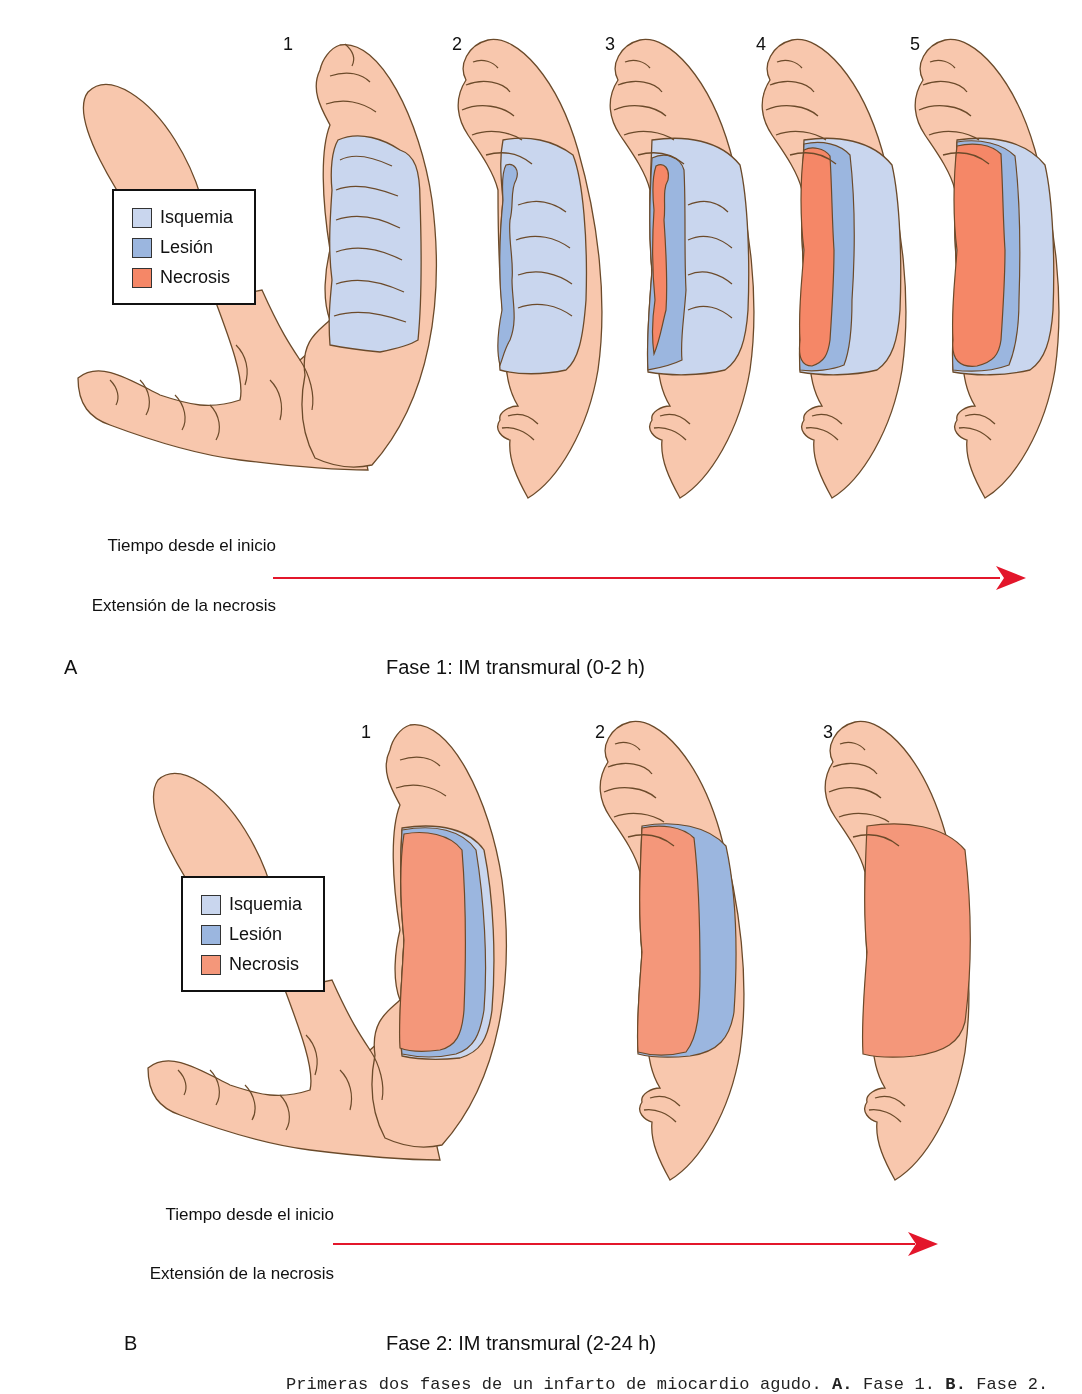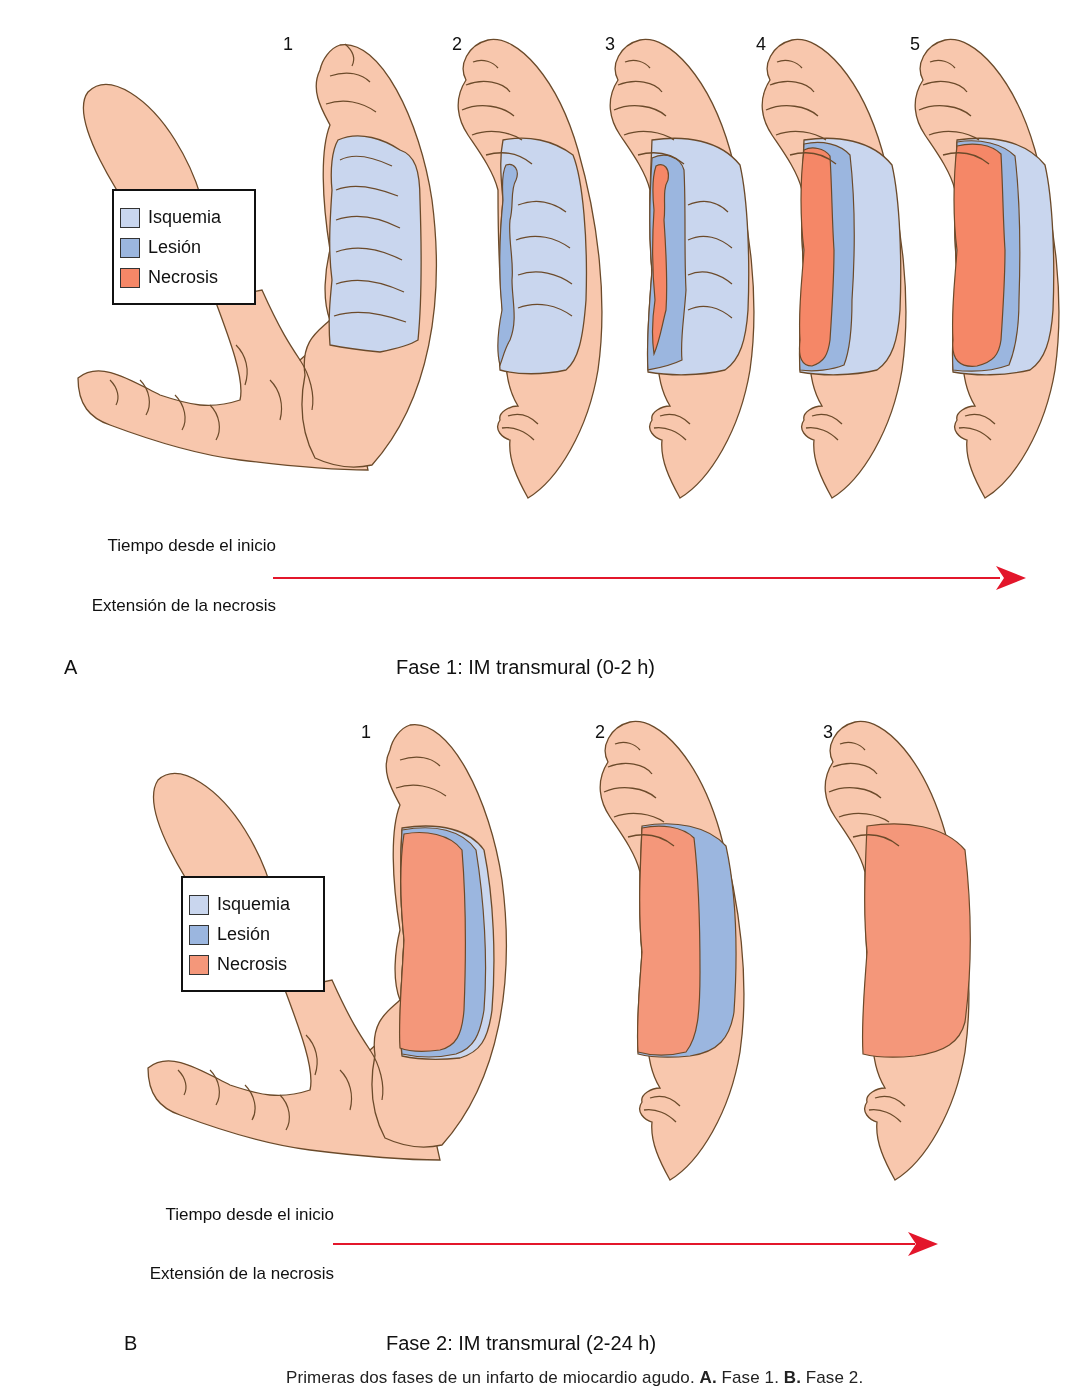--- a/index.html
+++ b/index.html
@@ -5,25 +5,25 @@
   html, body { margin:0; padding:0; background:#ffffff; }
   body { width:1082px; height:1394px; position:relative; overflow:hidden;
          font-family:"Liberation Sans", sans-serif; color:#111; }
   svg.fig { position:absolute; left:0; top:0; }
   .lbl { font-family:"Liberation Sans", sans-serif; fill:#111; }
   .abs { position:absolute; white-space:nowrap; }
   .rowlabel { font-size:17px; text-align:right; }
   .box { position:absolute; background:#e1e8f5; }
   .boxtxt { position:absolute; width:100%; text-align:center; font-size:17px; line-height:22px; }
   .legend { position:absolute; background:#fff; border:2px solid #111; box-sizing:border-box; }
-  .legend .item { position:absolute; left:6px; display:flex; align-items:center; font-size:18px; }
+  .legend .item { position:absolute; left:18px; display:flex; align-items:center; font-size:18px; }
   .legend .sw { width:20px; height:20px; border:1.5px solid #333; box-sizing:border-box; margin-right:8px; }
   .panel-letter { font-size:20px; }
   .phase-title { font-size:20px; }
-  .caption { font-size:17px; color:#222; font-family:Liberation Sans, sans-serif; letter-spacing:0.1px; }
+  .caption { font-size:17px; color:#222; font-family:Liberation Mono, monospace; letter-spacing:0.1px;margin-top:7px; }
   .caption b { font-weight:bold; }
 </style>
 </head>
 <body>
 
 <svg class="fig" width="1082" height="1394" viewBox="0 0 1082 1394">
   <defs>
 
     <path id="wall" d="M40,0 C70,-6 110,40 130,110 C150,180 160,260 150,330 C140,390 110,440 80,458
                        C70,440 60,420 62,400 C55,398 45,390 52,380 C50,372 62,366 70,366
@@ -201,21 +201,21 @@
 <div class="box" style="left:730px;top:503px;width:111px;height:134px;z-index:-1">
   <div class="boxtxt" style="top:34px;">1 h</div>
   <div class="boxtxt" style="top:94px;">30%</div>
 </div>
 <div class="box" style="left:871px;top:503px;width:111px;height:134px;z-index:-1">
   <div class="boxtxt" style="top:34px;">2 h</div>
   <div class="boxtxt" style="top:94px;">50%</div>
 </div>
 
 <div class="abs panel-letter" style="left:64px;top:656px;">A</div>
-<div class="abs phase-title" style="left:396px;top:656px;">Fase 1: IM transmural (0-2 h)</div>
+<div class="abs phase-title" style="left:386px;top:656px;">Fase 1: IM transmural (0-2 h)</div>
 
 <div class="abs lbl" style="left:361px;top:722px;font-size:18px;">1</div>
 <div class="abs lbl" style="left:595px;top:722px;font-size:18px;">2</div>
 <div class="abs lbl" style="left:823px;top:722px;font-size:18px;">3</div>
 
 <div class="legend" style="left:181px;top:876px;width:144px;height:116px;">
   <div class="item" style="top:16px;">
     <span class="sw" style="background:#c9d6ee"></span>
     <span>Isquemia</span>
   </div>

